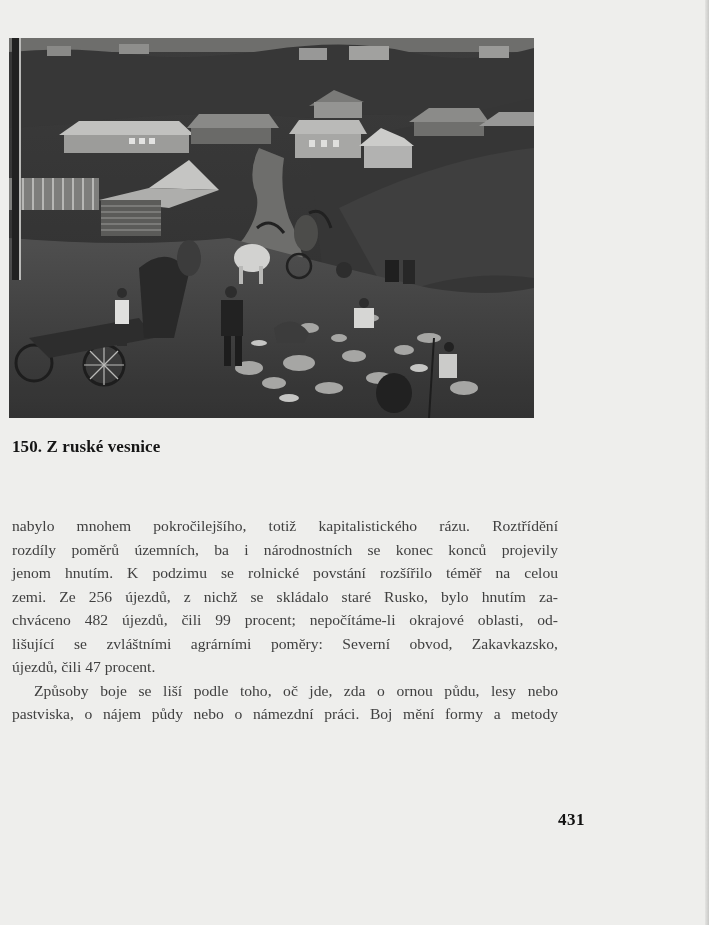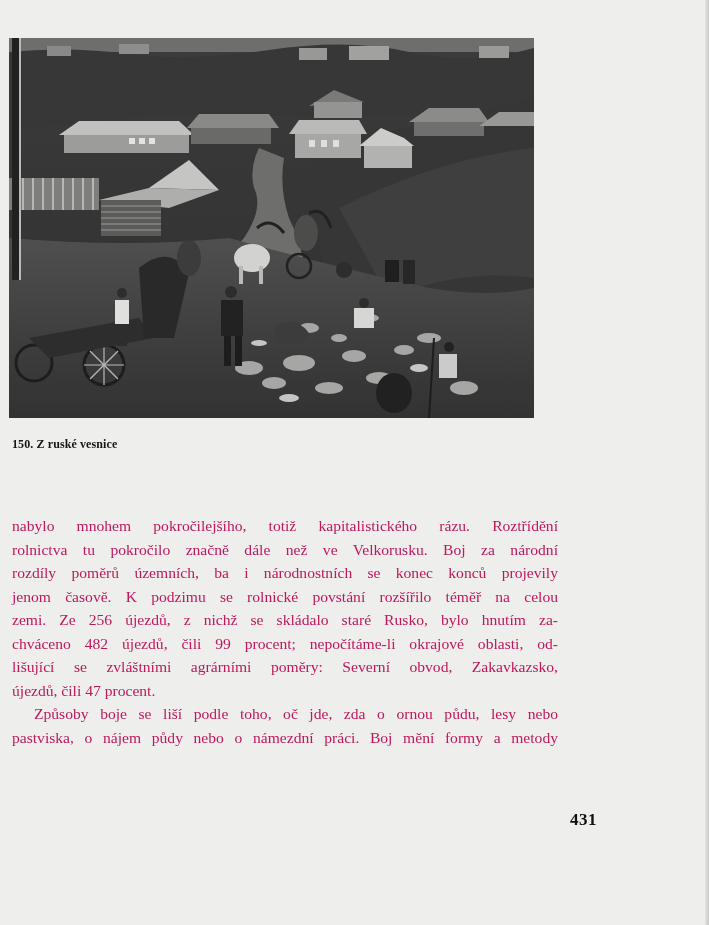--- a/index.html
+++ b/index.html
@@ -36,32 +36,32 @@
       display: block;
       width: 525px;
       height: 380px;
     }
     .caption {
       position: absolute;
       left: 12px;
       top: 437px;
       font-family: "Liberation Serif", "DejaVu Serif", serif;
       font-weight: bold;
-      font-size: 12px;
+      font-size: 17px;
       letter-spacing: 0.1px;
       color: #151515;
     }
     .body-text {
       position: absolute;
       left: 12px;
       top: 514px;
       width: 546px;
       font-size: 15.6px;
       line-height: 23.5px;
-      color: #be185d;
+      color: #404040;
     }
     .line {
       display: block;
       white-space: nowrap;
       text-align: justify;
       text-align-last: justify;
       height: 23.5px;
     }
     .line.last {
       text-align-last: left;
@@ -71,21 +71,20 @@
     }
     .page-number {
       position: absolute;
       left: 558px;
       top: 810px;
       font-family: "Liberation Serif", "DejaVu Serif", serif;
       font-weight: bold;
       font-size: 17px;
       color: #111;
       letter-spacing: 0.5px;
-      margin-left: 12px;
     }
   </style>
 </head>
 <body>
 
 <div class="page-edge"></div>
 
 <div class="photo">
   <svg viewBox="0 0 525 380" xmlns="http://www.w3.org/2000/svg">
     <defs>
@@ -240,23 +239,22 @@
     </g>
 
     <rect x="0" y="0" width="525" height="380" fill="#808080" opacity="0.04"></rect>
   </svg>
 </div>
 
 <div class="caption">150. Z ruské vesnice</div>
 
 <div class="body-text">
   <span class="line">nabylo mnohem pokročilejšího, totiž kapitalistického rázu. Roztřídění</span>
-  <span class="line">rolnictva tu pokročilo značně dále než ve Velkorusku. Boj za národní</span>
   <span class="line">rozdíly poměrů územních, ba i národnostních se konec konců projevily</span>
-  <span class="line">jenom časově. K podzimu se rolnické povstání rozšířilo téměř na celou</span>
+  <span class="line">jenom hnutím. K podzimu se rolnické povstání rozšířilo téměř na celou</span>
   <span class="line">zemi. Ze 256 újezdů, z nichž se skládalo staré Rusko, bylo hnutím za-</span>
   <span class="line">chváceno 482 újezdů, čili 99 procent; nepočítáme-li okrajové oblasti, od-</span>
   <span class="line">lišující se zvláštními agrárními poměry: Severní obvod, Zakavkazsko,</span>
   <span class="line last">újezdů, čili 47 procent.</span>
   <span class="line indent">Způsoby boje se liší podle toho, oč jde, zda o ornou půdu, lesy nebo</span>
   <span class="line">pastviska, o nájem půdy nebo o námezdní práci. Boj mění formy a metody</span>
 </div>
 
 <div class="page-number">431</div>
 

